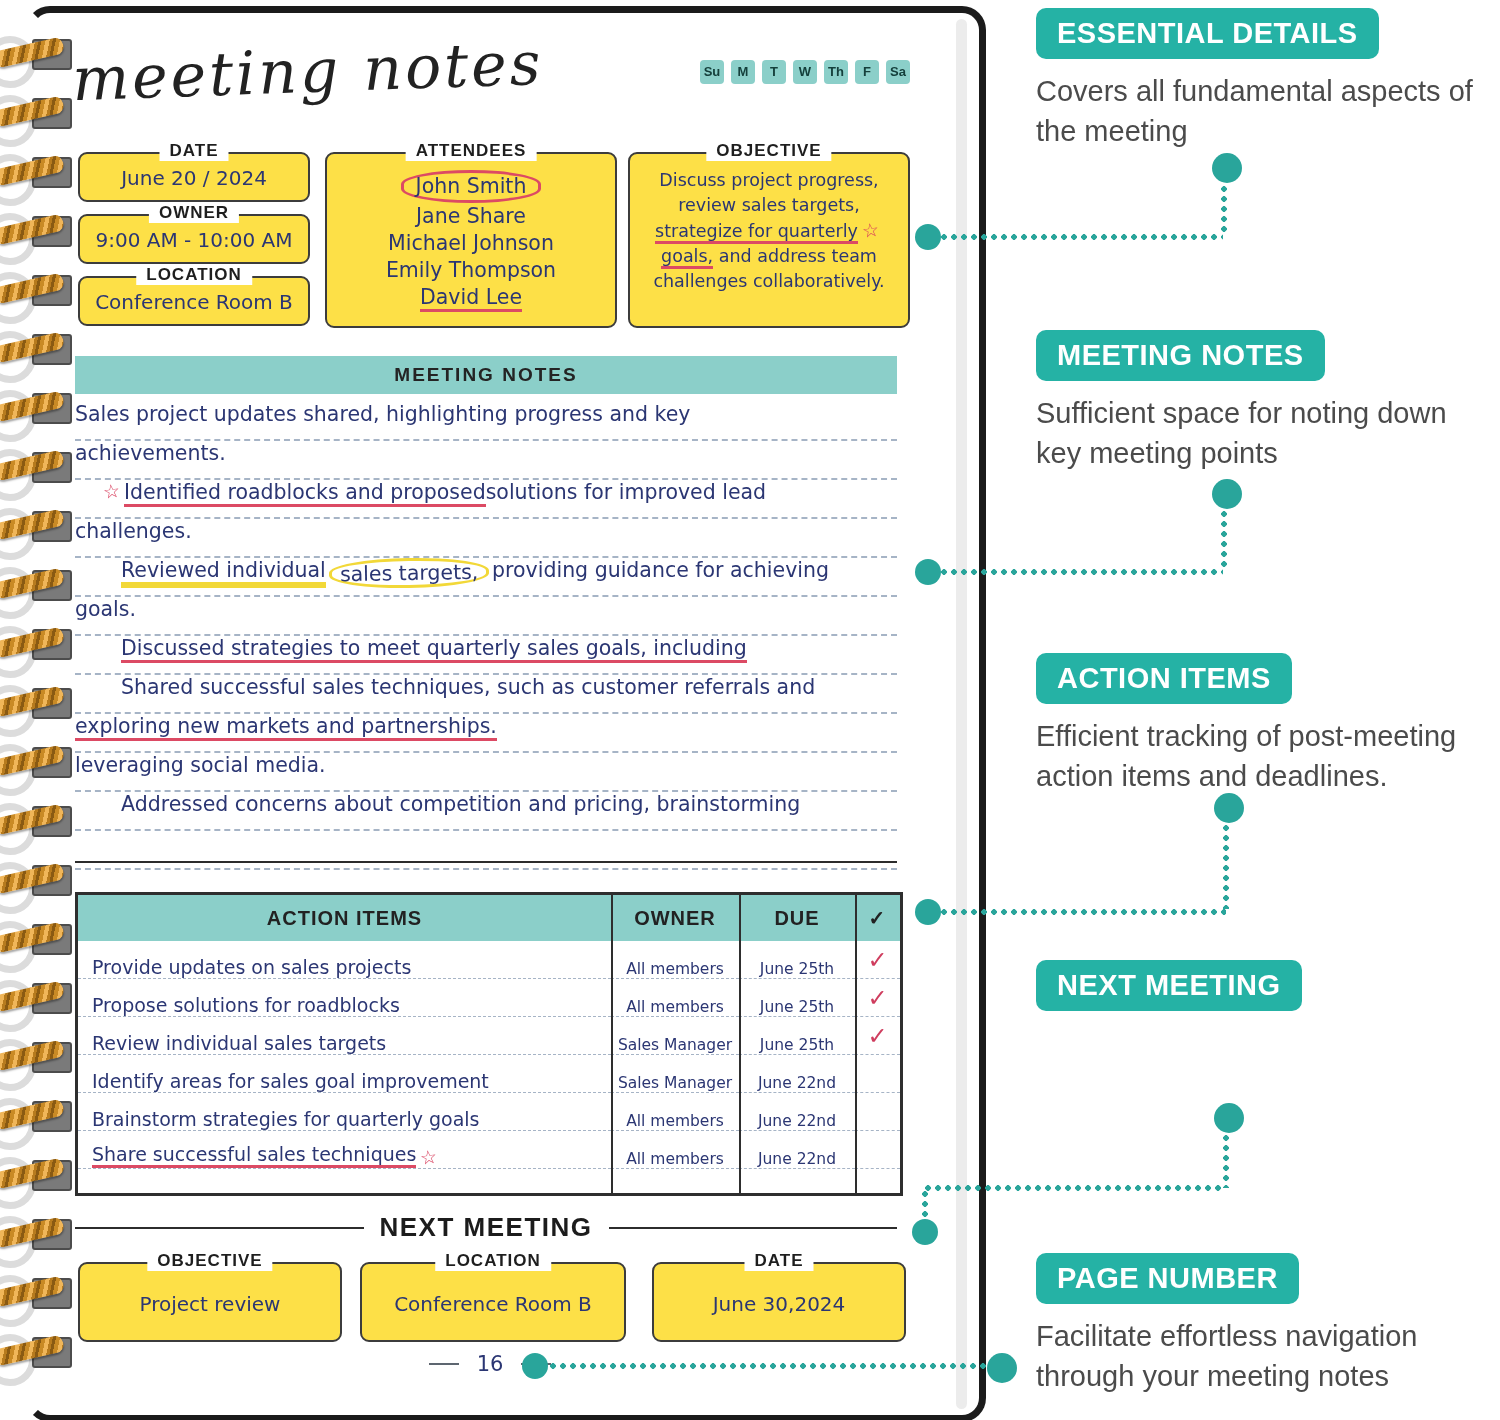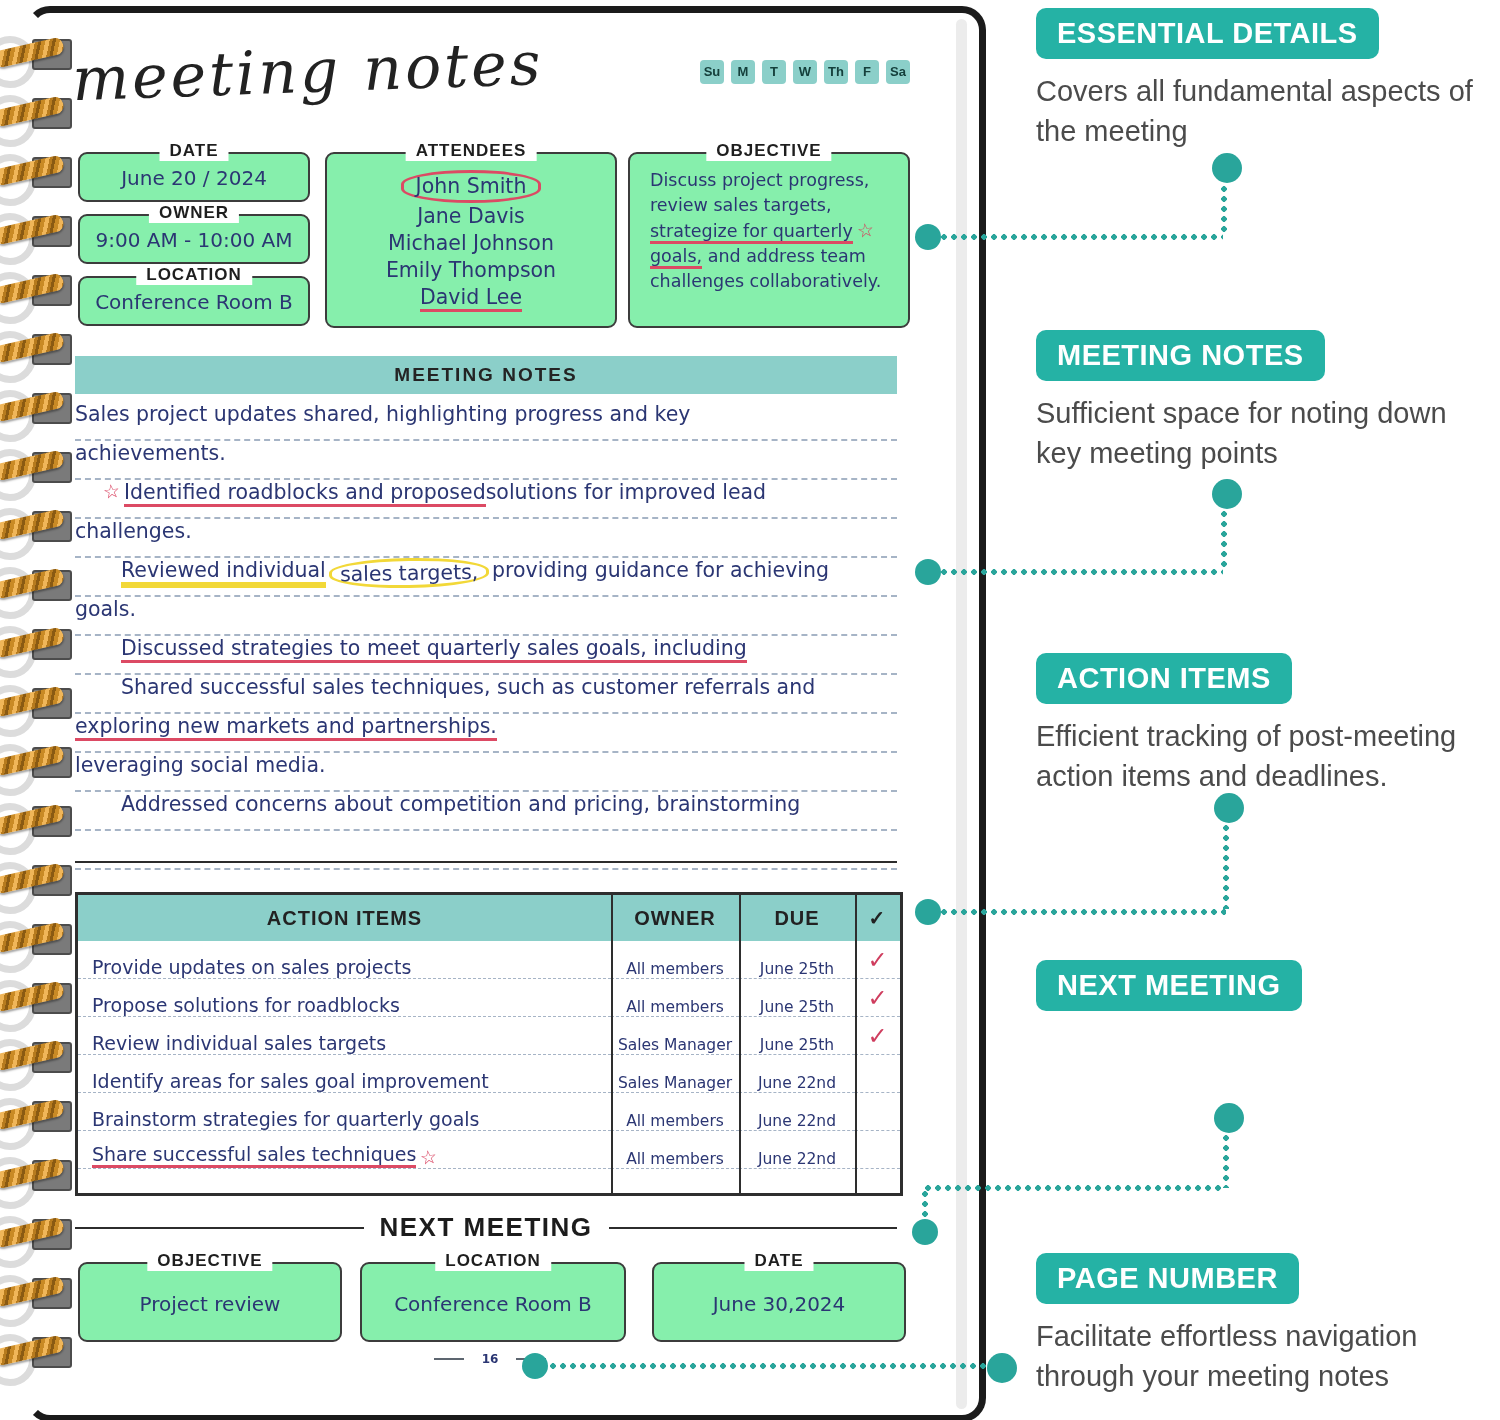--- a/index.html
+++ b/index.html
@@ -14,21 +14,21 @@
   .rail{position:absolute;left:0;top:24px;width:80px;height:1390px;z-index:6;}
   .spiral{position:relative;height:59px;}
   .spiral .ring{position:absolute;left:-16px;top:12px;width:38px;height:38px;border:7px solid #dcdcdc;border-radius:50%;}
   .spiral .hole{position:absolute;left:32px;top:15px;width:36px;height:27px;background:#7a7a7a;border:2px solid #4c4c4c;border-radius:3px;}
   .spiral .coil{position:absolute;left:-6px;top:20px;width:70px;height:17px;border-radius:8px;
       transform:rotate(-13deg);
       background:repeating-linear-gradient(115deg,#8a5a12 0 3px,#c98a25 3px 7px,#f0b659 7px 11px,#b77b1e 11px 14px);
       box-shadow:0 2px 2px rgba(0,0,0,.35);}
 
   
-  .fbox{position:absolute;border:2px solid #3c3c3c;border-radius:9px;background:#86efac;z-index:3;}
+  .fbox{position:absolute;border:2px solid #3c3c3c;border-radius:9px;background:#fde047;z-index:3;}
   .fbox .lbl{position:absolute;top:-13px;left:50%;transform:translateX(-50%);background:#fff;padding:0 10px;
              font-size:17px;font-weight:700;letter-spacing:1px;color:#1e1e1e;white-space:nowrap;}
   .hw{color:#2b3673;font-family:"DejaVu Sans",sans-serif;}
   .fbox .val{width:100%;text-align:center;font-size:20px;margin-top:12px;}
 
   .title{position:absolute;left:72px;top:36px;z-index:3;font-family:"DejaVu Serif",serif;font-style:italic;
          font-size:60px;color:#222;letter-spacing:3px;transform:rotate(-2deg);}
 
   .wdays{position:absolute;left:700px;top:60px;z-index:3;display:flex;gap:7px;}
   .wday{width:24px;height:24px;background:#8bcfc9;border-radius:4px;text-align:center;line-height:24px;
@@ -60,21 +60,21 @@
   .trow .c-item{padding-left:14px;}
   .trow .c-owner,.trow .c-due{justify-content:center;font-size:15.5px;}
   .trow .c-chk{justify-content:center;align-items:center;color:#cf3d5e;font-size:24px;font-family:"DejaVu Sans",sans-serif;}
 
   
   .nm-head{position:absolute;left:75px;top:1212px;width:822px;z-index:3;display:flex;align-items:center;gap:16px;}
   .nm-head .hline{flex:1;height:2px;background:#2c2c2c;}
   .nm-head .txt{font-size:26px;font-weight:700;letter-spacing:1.5px;color:#1c1c1c;}
   .pnum{position:absolute;left:380px;top:1352px;width:220px;z-index:3;display:flex;align-items:center;justify-content:center;gap:18px;}
   .pnum .dash{width:30px;height:2px;background:#5d6670;}
-  .pnum .n{font-size:12px;font-weight:700;}
+  .pnum .n{font-size:21px;font-weight:400;}
 
   
   .ann{position:absolute;left:1036px;width:462px;z-index:3;}
   .badge{display:inline-block;background:#25b2a5;color:#fff;font-size:29px;font-weight:700;
          padding:9px 21px;border-radius:10px;letter-spacing:.5px;}
   .desc{font-size:29px;color:#4b4b4b;line-height:1.38;margin-top:12px;}
 
   
   .dots-h{position:absolute;height:6px;z-index:4;background-image:radial-gradient(circle at 3px 3px,#29a59b 2.6px,transparent 3px);
           background-size:10px 6px;background-repeat:repeat-x;}
@@ -229,30 +229,30 @@
 </div>
 <div class="fbox" style="left:78px;top:276px;width:228px;height:46px;">
   <span class="lbl">LOCATION</span>
   <div class="val hw">Conference Room B</div>
 </div>
 
 <div class="fbox" style="left:325px;top:152px;width:288px;height:172px;">
   <span class="lbl">ATTENDEES</span>
   <div class="hw" style="text-align:center;font-size:20.5px;line-height:27px;margin-top:16px;">
     <div><span class="cred">John Smith</span></div>
-    <div>Jane Davis</div>
+    <div>Jane Share</div>
     <div>Michael Johnson</div>
     <div>Emily Thompson</div>
     <div><span class="ured">David Lee</span></div>
   </div>
 </div>
 
 <div class="fbox" style="left:628px;top:152px;width:278px;height:172px;">
   <span class="lbl">OBJECTIVE</span>
-  <div class="hw" style="font-size:17.5px;line-height:25px;margin-top:14px;padding-left:20px;">
+  <div class="hw" style="text-align:center;font-size:17.5px;line-height:25px;margin-top:14px;">
     <div>Discuss project progress,</div>
     <div>review sales targets,</div>
     <div><span class="ured">strategize for quarterly</span><span class="star">☆</span></div>
     <div><span class="ured">goals,</span><span> and address team</span></div>
     <div>challenges collaboratively.</div>
   </div>
 </div>
 
 <div class="notes-bar">MEETING NOTES</div>
 <div class="notes hw">

